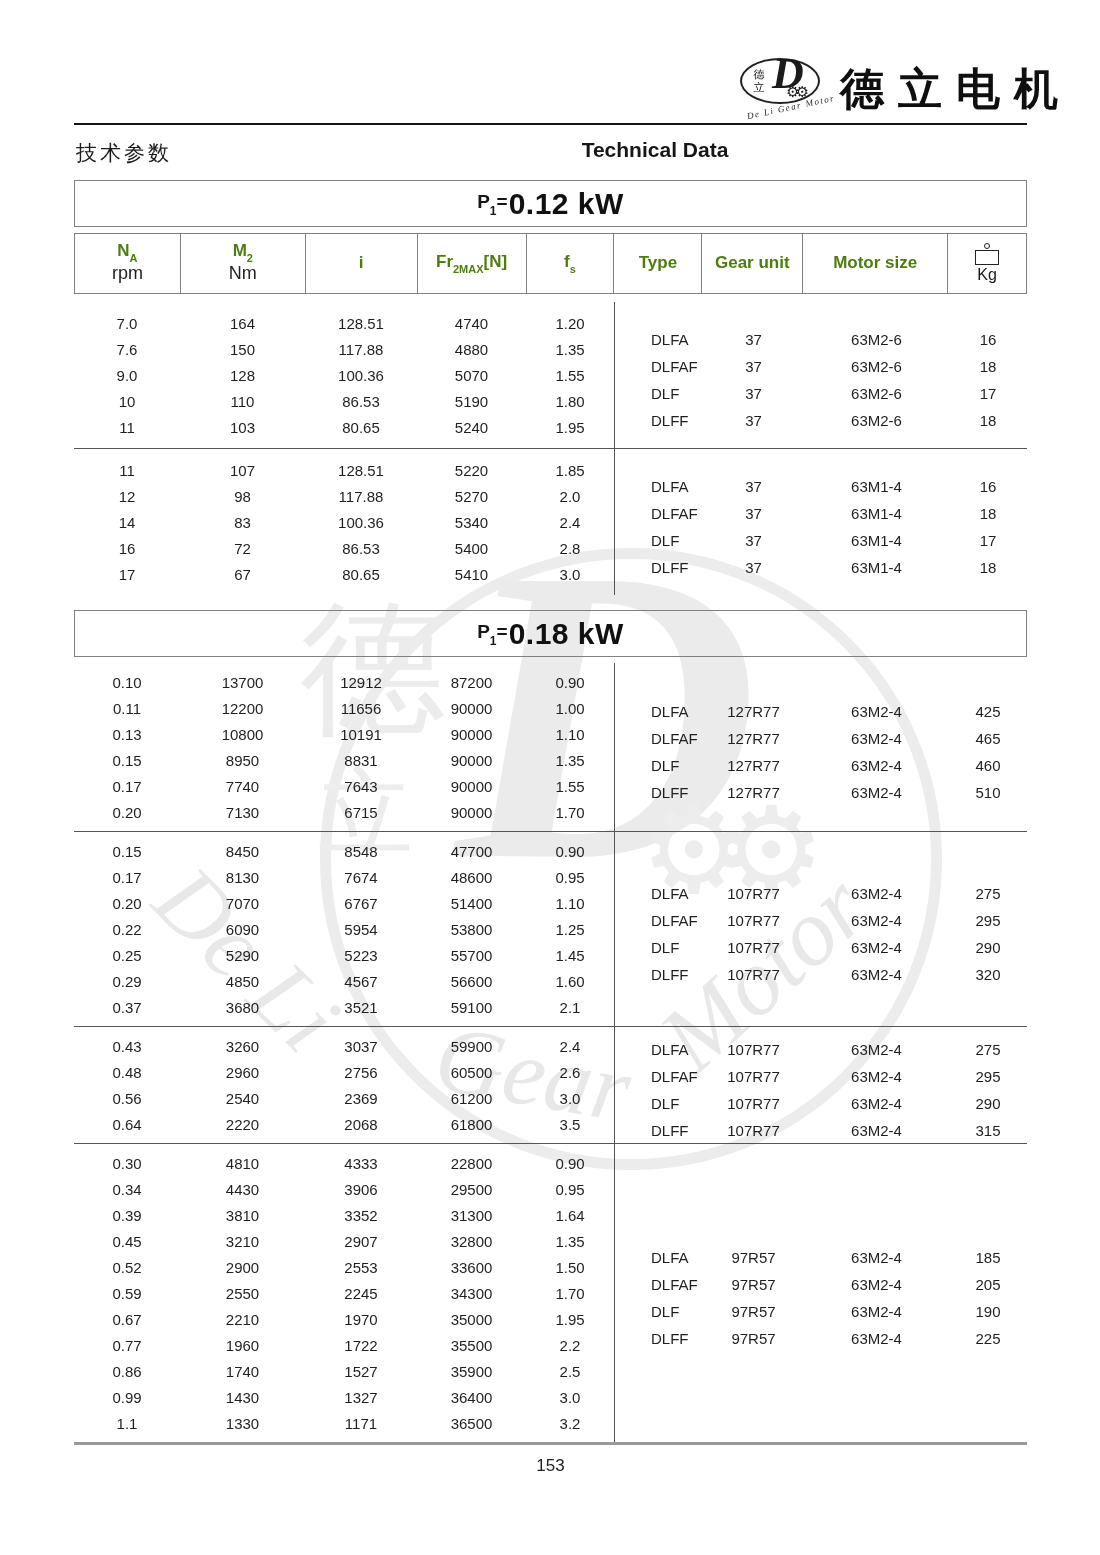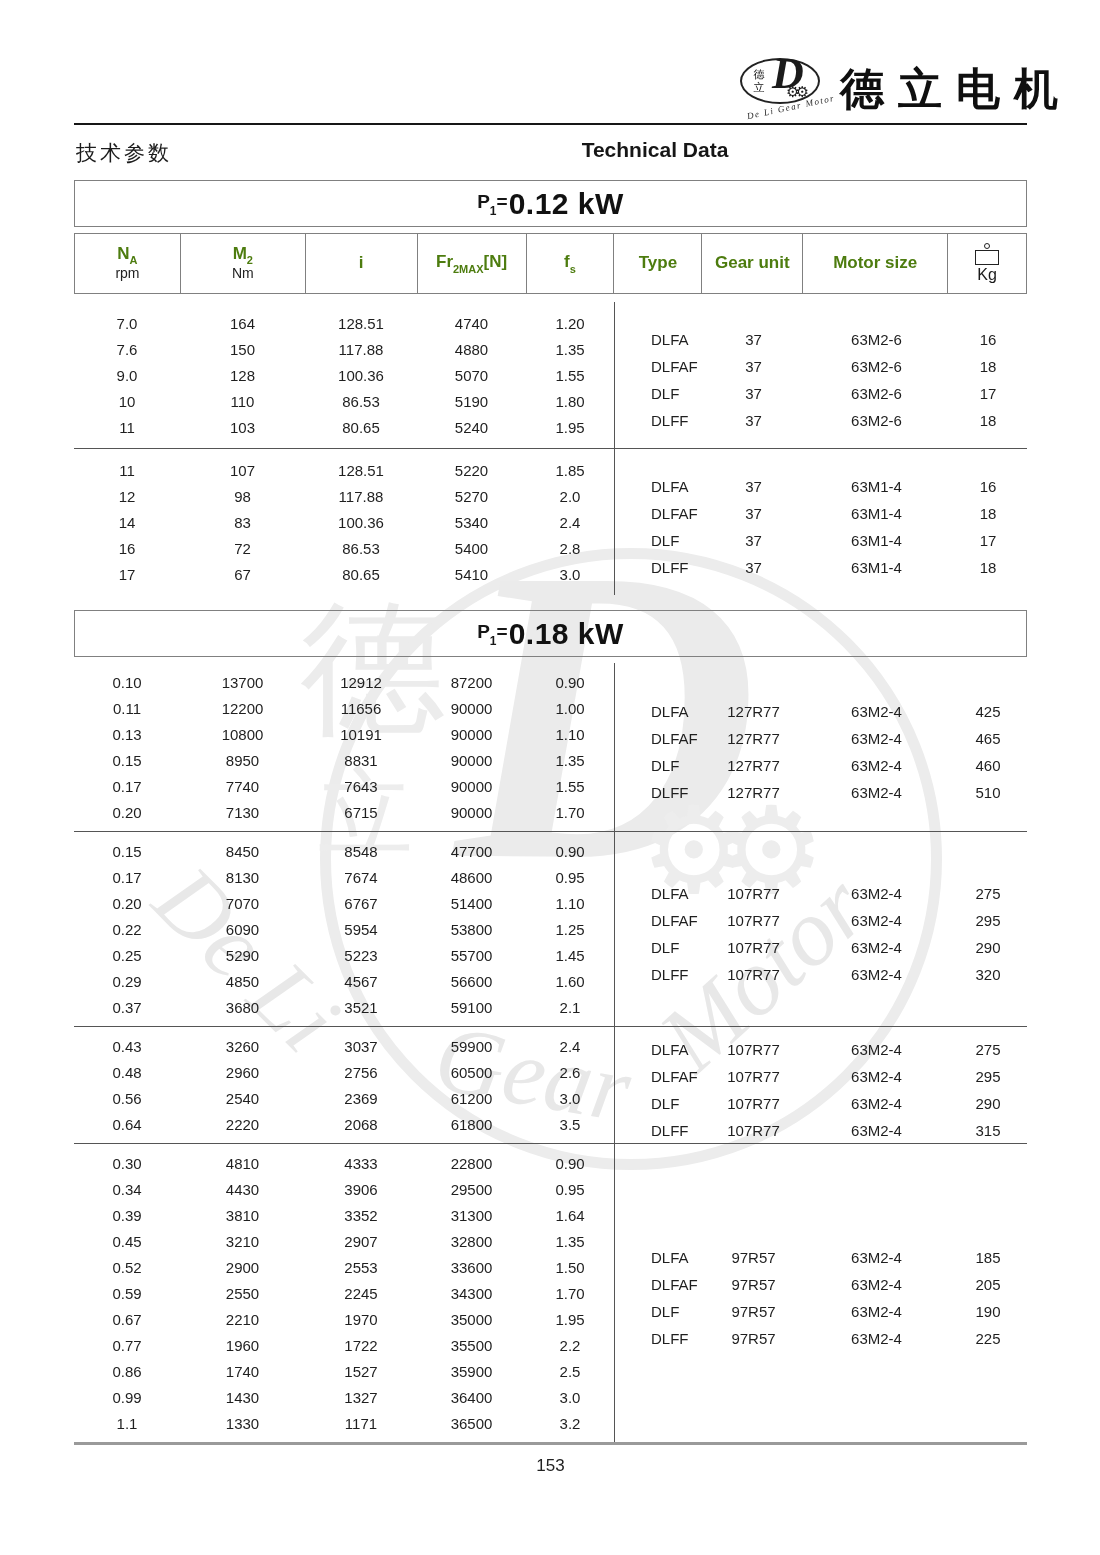--- a/index.html
+++ b/index.html
@@ -102,21 +102,21 @@
   }
   .hcell{
     border-right:1.5px solid #808080;box-sizing:border-box;
     display:flex;flex-direction:column;align-items:center;justify-content:center;
   }
   .hcell:last-child{border-right:none;}
   .hc0{width:106px}.hc1{width:125px}.hc2{width:112px}.hc3{width:109px}.hc4{width:88px}
   .hc5{width:88px}.hc6{width:101px}.hc7{width:145px}.hc8{width:78px}
   .hmain{font-weight:bold;font-size:17px;color:#4d7c0f;line-height:1.1;}
   .hmain sub{font-size:11px;position:relative;bottom:-1px;}
-  .hunit{font-size:14px;color:#222;line-height:1.2;}
+  .hunit{font-size:18px;color:#222;line-height:1.2;}
   .wicon{width:24px;margin:0 auto;}
   .wknob{width:6px;height:6px;border:1.5px solid #222;border-radius:50%;margin:0 auto 1px auto;box-sizing:border-box;}
   .wbody{width:24px;height:15px;border:1.5px solid #222;box-sizing:border-box;}
   .kglabel{font-size:16px;color:#1a1a1a;margin-top:1px;}
 
   
   .blocks .block{display:flex;border-bottom:1.5px solid #555;}
   .blocks .block:last-child{border-bottom:none;}
   .blk-left{width:540px;padding:8px 0;}
   .sec2 .blk-left{padding:6px 0;}

